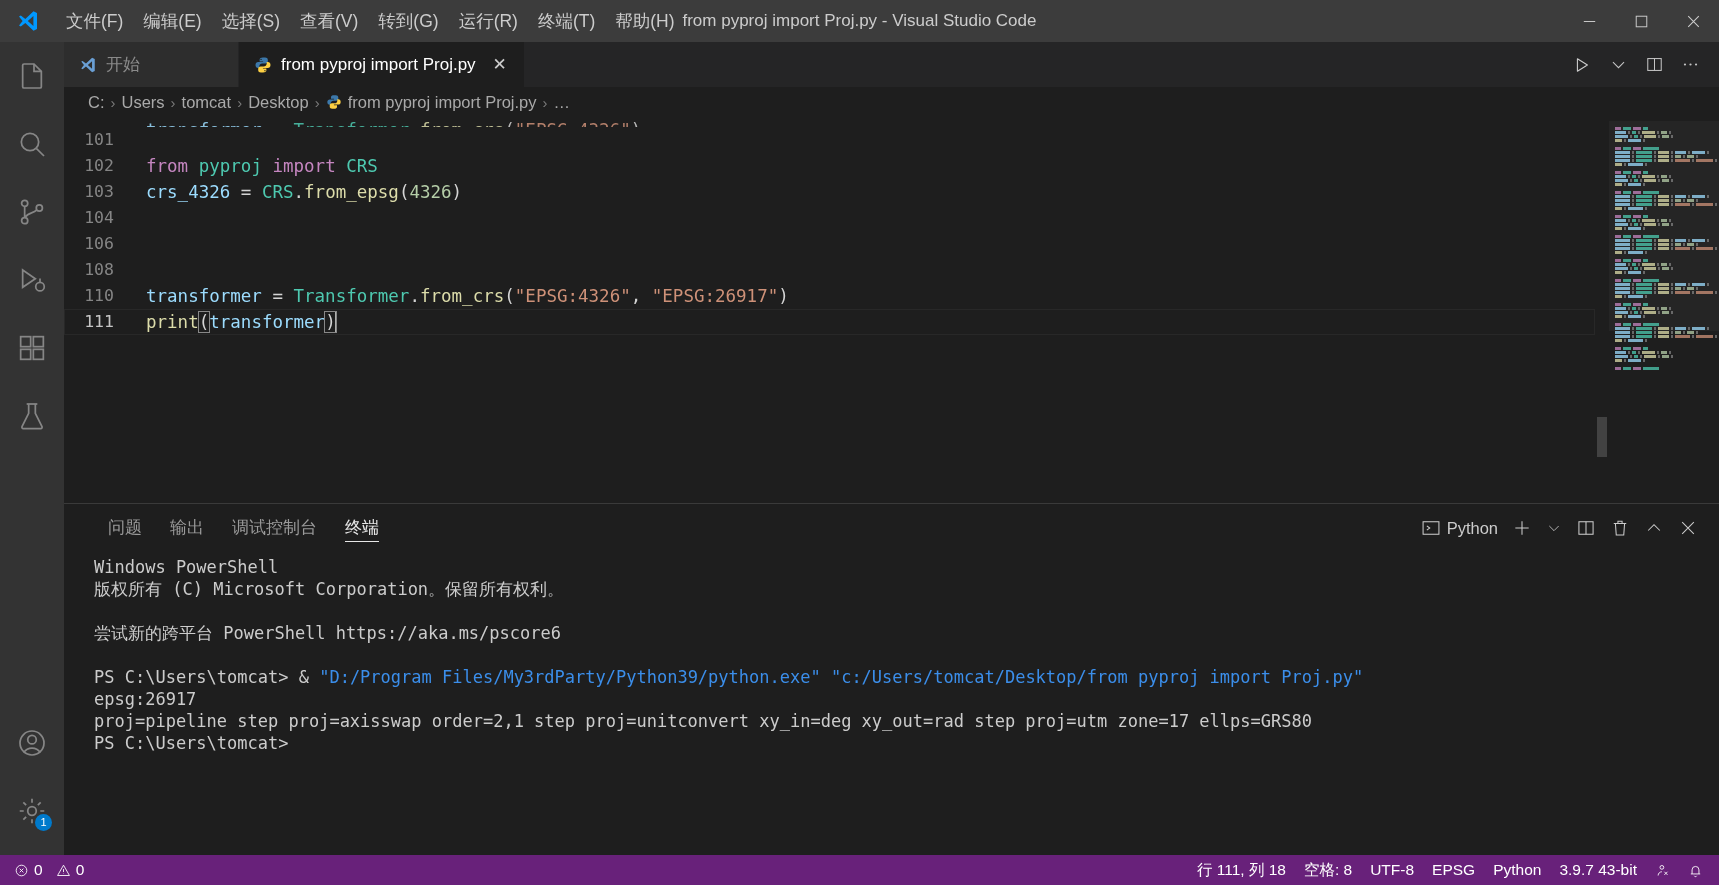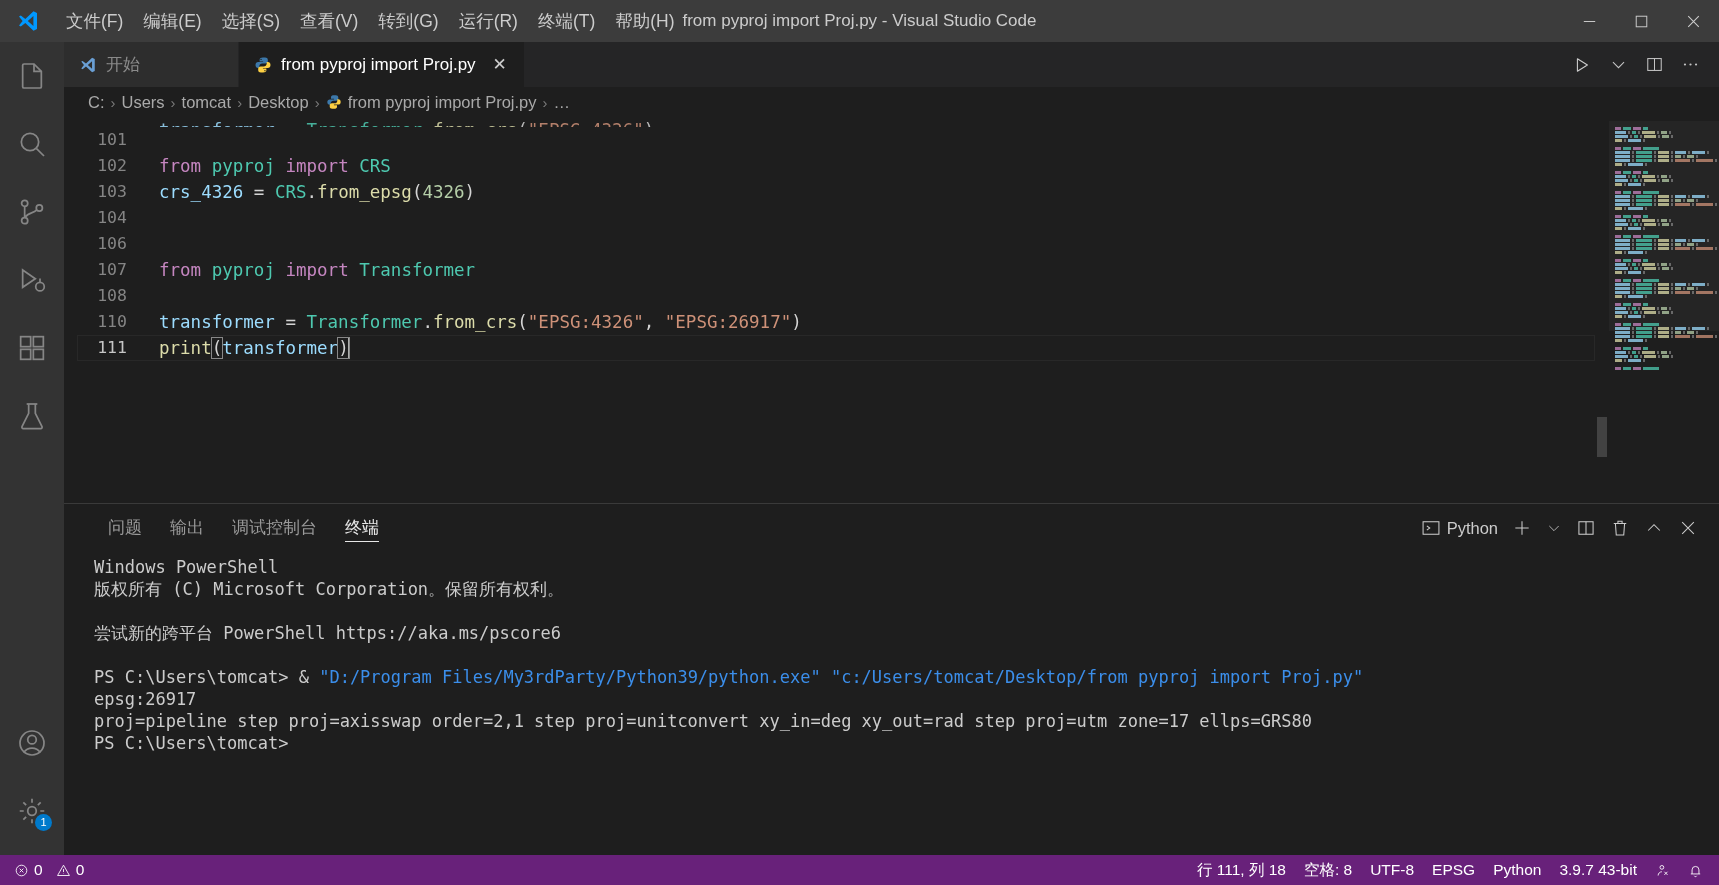--- a/index.html
+++ b/index.html
@@ -73,21 +73,21 @@
 
   
   .breadcrumbs {
     height: 30px; display: flex; align-items: center; gap: 4px; padding-left: 24px;
     font-size: 16.5px; color: #a9a9a9; flex: 0 0 30px; background: #1e1e1e;
   }
   .bc-item { display: flex; align-items: center; gap: 6px; }
   .bc-sep { color: #7a7a7a; font-size: 15px; padding: 0 2px; }
 
   
-  .editor-wrap { flex: 1 1 auto; position: relative; display: flex; min-height: 0; overflow: hidden; background: #1e1e1e; padding-left: 13px; }
+  .editor-wrap { flex: 1 1 auto; position: relative; display: flex; min-height: 0; overflow: hidden; background: #1e1e1e; }
   .code-area { flex: 1 1 auto; position: relative; font-family: "DejaVu Sans Mono", monospace; font-size: 17.5px; }
   .code-line { display: flex; height: 26px; line-height: 26px; white-space: pre; }
   .ln {
     width: 72px; flex: 0 0 72px; text-align: right; padding-right: 22px;
     color: #858585; font-size: 16.5px;
   }
   .ln.cur { color: #c6c6c6; }
   .code-text { padding-left: 10px; position: relative; }
   .code-line.partial { height: 10px; overflow: hidden; opacity: .85; }
 
@@ -322,21 +322,20 @@
       </div>
 
       <div class="editor-wrap">
         <div class="code-area" id="code-area">
             <div class="code-line partial"><span class="ln"></span><span class="code-text"><span class="var">transformer</span><span class="pn"> = </span><span class="typ">Transformer</span><span class="pn">.</span><span class="fn">from_crs</span><span class="pn">(</span><span class="str">"EPSG:4326"</span><span class="pn">)</span></span></div>
             <div class="code-line"><span class="ln">101</span><span class="code-text"></span></div>
             <div class="code-line"><span class="ln">102</span><span class="code-text"><span class="kw">from</span><span class="pn"> </span><span class="typ">pyproj</span><span class="pn"> </span><span class="kw">import</span><span class="pn"> </span><span class="typ">CRS</span></span></div>
             <div class="code-line"><span class="ln">103</span><span class="code-text"><span class="var">crs_4326</span><span class="pn"> = </span><span class="typ">CRS</span><span class="pn">.</span><span class="fn">from_epsg</span><span class="pn">(</span><span class="num">4326</span><span class="pn">)</span></span></div>
             <div class="code-line"><span class="ln">104</span></div>
             <div class="code-line"><span class="ln">106</span><span class="code-text"></span></div>
-            <div class="code-line"><span class="ln">107</span><span class="code-text"><span class="kw">from</span><span class="pn"> </span><span class="typ">pyproj</span><span class="pn"> </span><span class="kw">import</span><span class="pn"> </span><span class="typ">Transformer</span></span></div>
             <div class="code-line"><span class="ln">108</span></div>
             <div class="code-line"><span class="ln">110</span><span class="code-text"><span class="var">transformer</span><span class="pn"> = </span><span class="typ">Transformer</span><span class="pn">.</span><span class="fn">from_crs</span><span class="pn">(</span><span class="str">"EPSG:4326"</span><span class="pn">, </span><span class="str">"EPSG:26917"</span><span class="pn">)</span></span></div>
             <div class="code-line" style="outline: rgb(40, 40, 40) solid 1px; outline-offset: -1px;"><span class="ln cur">111</span><span class="code-text"><span class="fn">print</span><span class="pn br-match">(</span><span class="var">transformer</span><span class="pn br-match">)</span><span class="cursor"></span></span></div>
           </div>
         <div class="v-scroll">
           <div class="v-thumb"></div>
         </div>
         <div class="minimap" id="minimap">
           <div class="mm-slider"></div>
         <div class="mm-row"></div>

